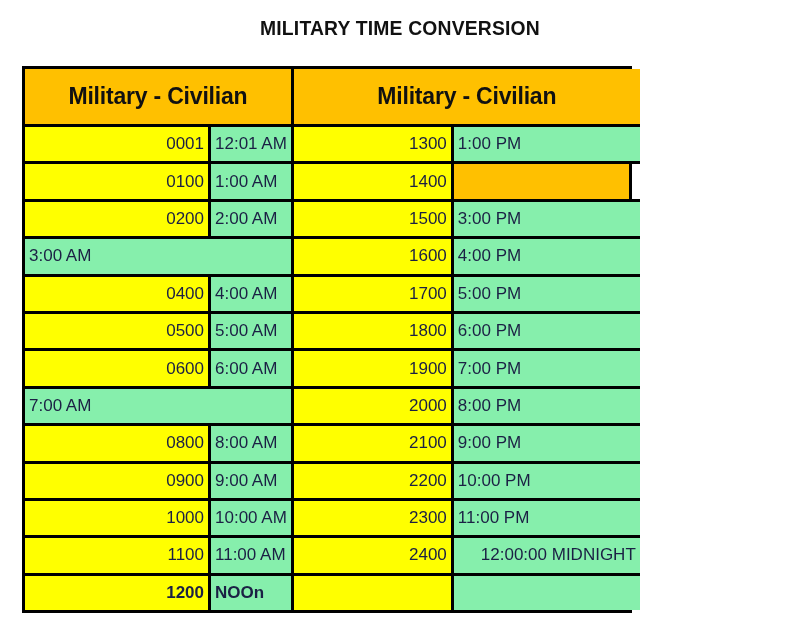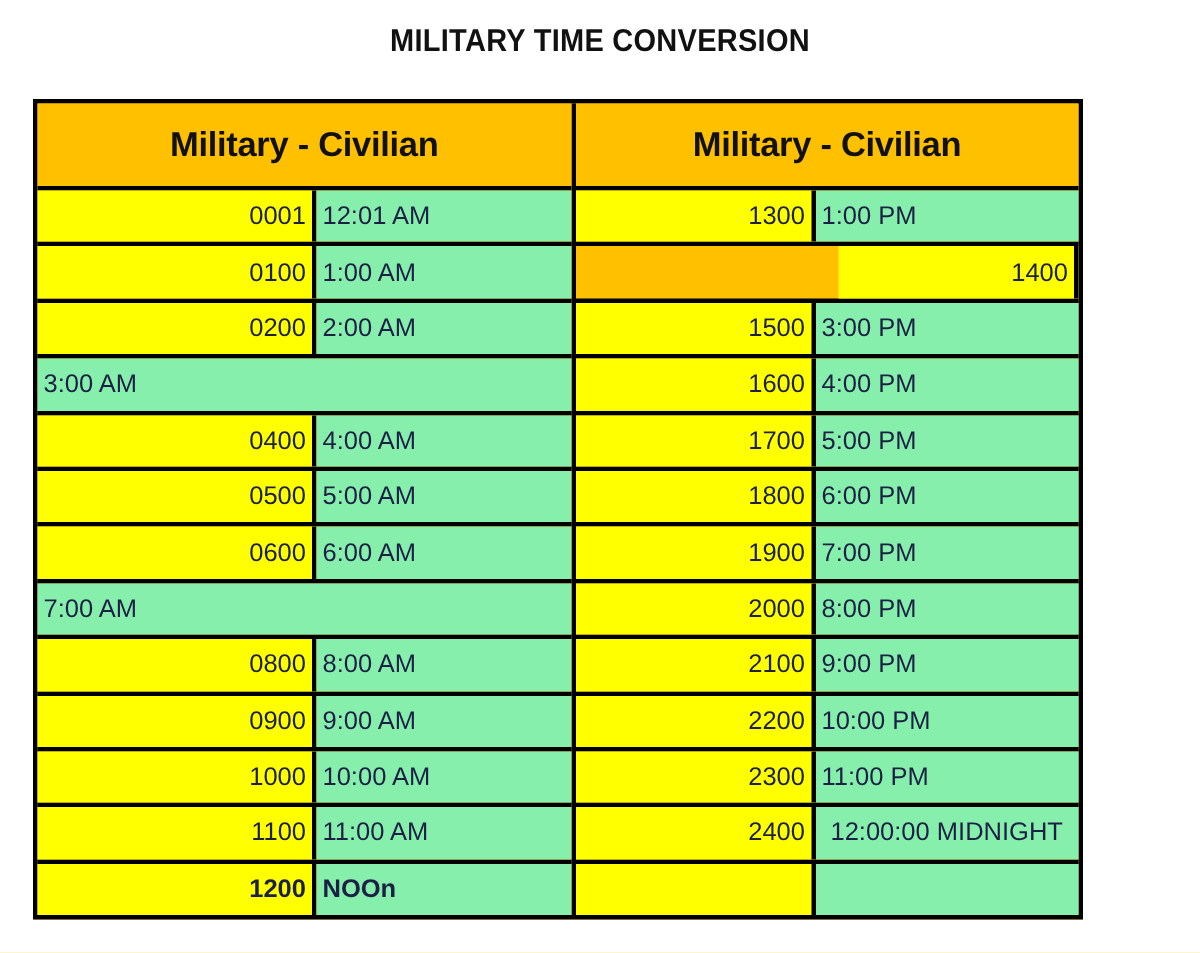--- a/index.html
+++ b/index.html
@@ -33,21 +33,21 @@
     letter-spacing: 0.2px;
     color: #111111;
     transform: scaleX(0.92);
     transform-origin: center top;
   }
 
   .table-wrap {
     position: absolute;
     left: 22px;
     top: 66px;
-    width: 700px;
+    width: 610px;
     height: 547px;
     border: 3px solid #000000;
     box-sizing: border-box;
     background: #FFC000;
     display: flex;
     flex-direction: row;
   }
 
   .half {
     box-sizing: border-box;
@@ -81,21 +81,20 @@
     display: flex;
     flex-direction: column;
   }
 
   .row {
     box-sizing: border-box;
     flex: 1 1 0;
     display: flex;
     flex-direction: row;
     border-bottom: 3px solid #000000;
-    justify-content: flex-end;
   }
   .row:last-child {
     border-bottom: none;
     font-weight: bold;
   }
 
   .cell {
     box-sizing: border-box;
     display: flex;
     align-items: center;
@@ -117,21 +116,21 @@
     flex: 1 1 auto;
   }
 
   .half-left .cell-mil { width: 186px; }
   .half-right .cell-mil { width: 160px; }
 
   .row-empty .cell-mil { border-right-color: #000000; }
   .row-empty .cell-civ,
   .row-empty .cell-mil { color: transparent; }
 
-  .cell-civ.indent { padding-left: 10px; }
+  .cell-civ.indent { padding-left: 27px; }
 </style>
 </head>
 <body>
 
 <div class="page">
 
   <div class="page-title">MILITARY TIME CONVERSION</div>
 
   <div class="table-wrap">
 

